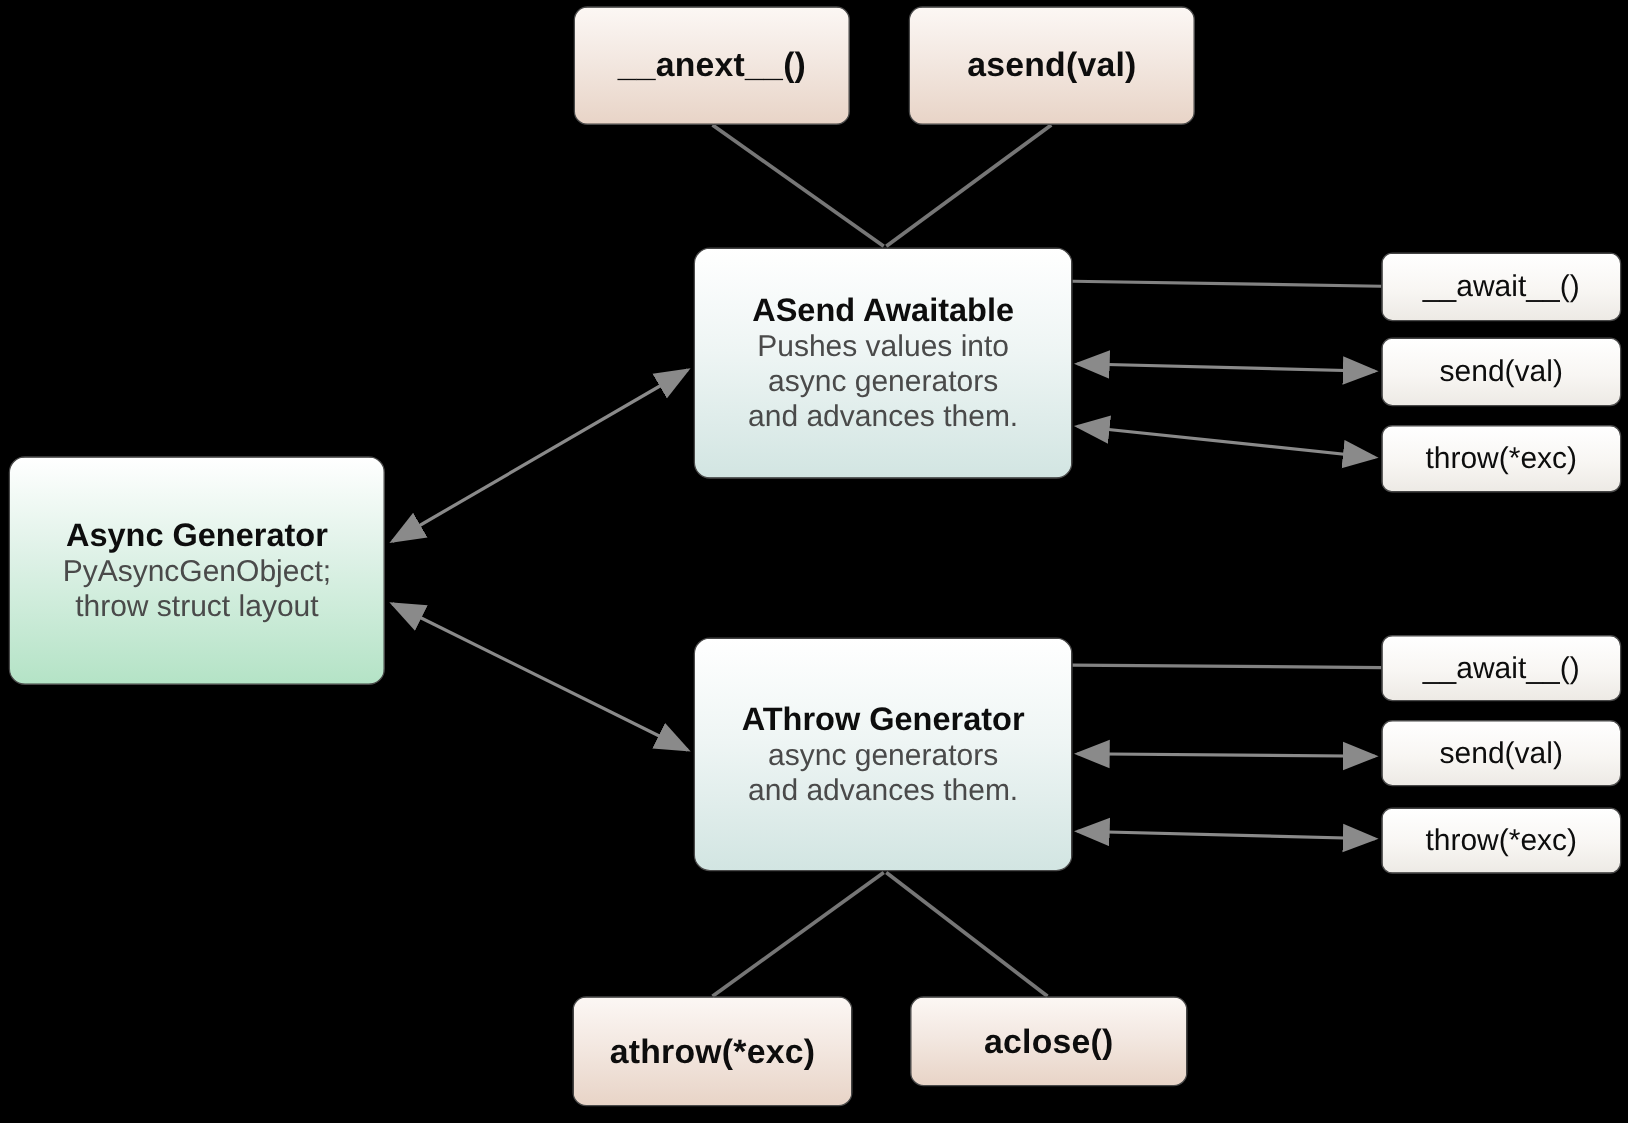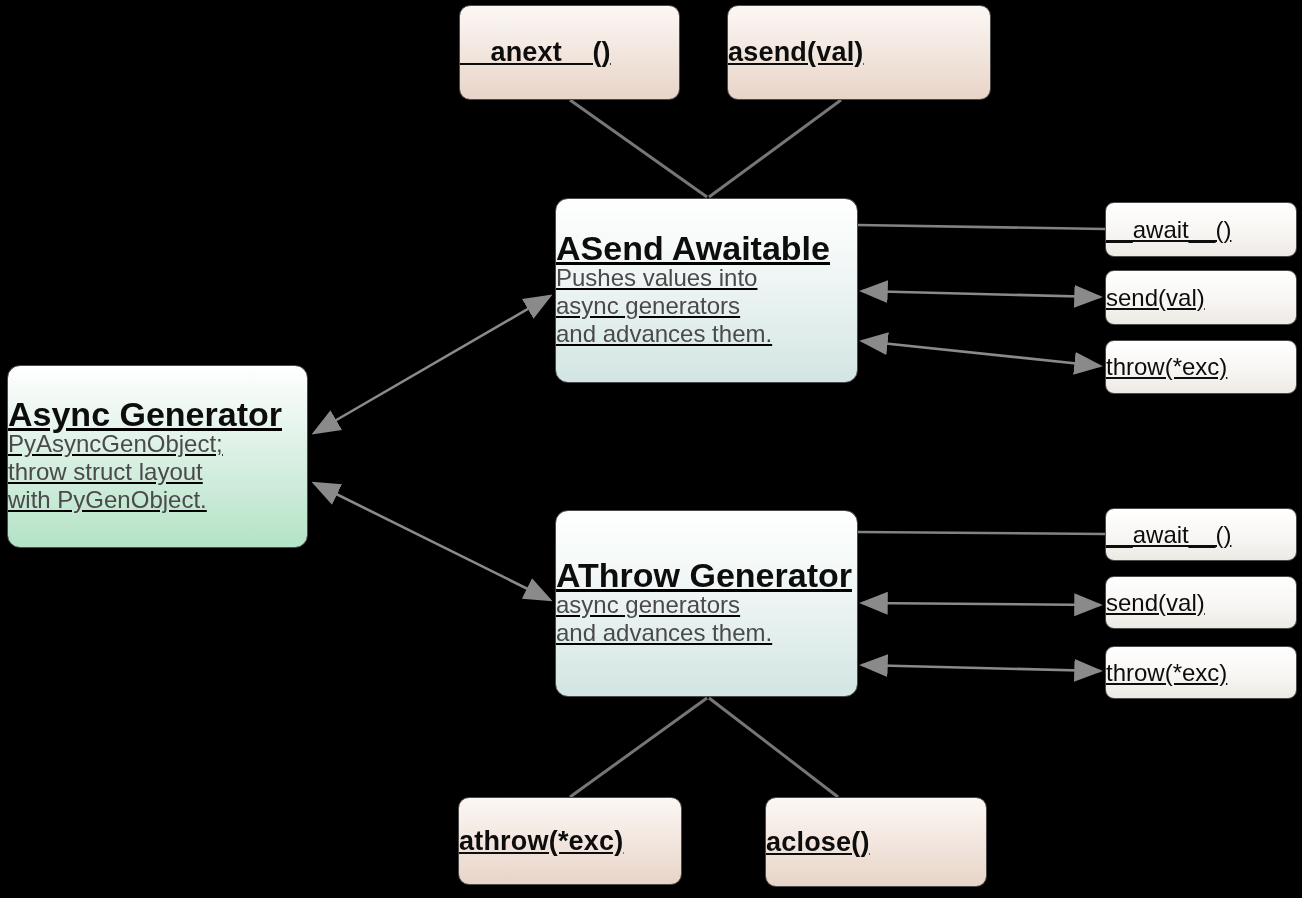--- a/index.html
+++ b/index.html
@@ -21,25 +21,24 @@
     width: 1302px;
     height: 898px;
     pointer-events: none;
   }
   .node {
     position: absolute;
     box-sizing: border-box;
     border: 1.5px solid #4a4a4a;
     display: flex;
     flex-direction: column;
-    align-items: flex-start;
+    align-items: center;
     justify-content: center;
     text-align: center;
     z-index: 2;
-    text-decoration: underline;
   }
   .tan {
     background: linear-gradient(180deg, #fcf7f4 0%, #f3e8e1 45%, #e8d4c7 100%);
     border-radius: 11px;
     font-weight: bold;
     font-size: 27px;
     color: #0d0d0d;
     letter-spacing: 0.2px;
   }
   .teal {
@@ -51,37 +50,37 @@
     border-radius: 13px;
   }
   .small {
     background: linear-gradient(180deg, #ffffff 0%, #f8f6f3 55%, #edeae5 100%);
     border-radius: 9px;
     font-size: 24px;
     color: #0d0d0d;
   }
   .node .title {
     font-weight: bold;
-    font-size: 34px;
+    font-size: 26px;
     line-height: 31px;
     color: #0d0d0d;
   }
   .node .body-line {
     font-size: 24px;
     line-height: 28px;
     color: #4a4a4a;
   }
   
   #node-anext            { left: 459px; top: 5px;   width: 221px; height: 95px; }
-  #node-asend            { left: 727px; top: 5px;   width: 264px; height: 95px; }
+  #node-asend            { left: 727px; top: 5px;   width: 229px; height: 95px; }
   #node-asend-awaitable  { left: 555px; top: 198px; width: 303px; height: 185px; }
   #node-async-generator  { left: 7px;   top: 365px; width: 301px; height: 183px; }
   #node-athrow-awaitable { left: 555px; top: 510px; width: 303px; height: 187px; }
   #node-athrow           { left: 458px; top: 797px; width: 224px; height: 88px; }
-  #node-aclose           { left: 765px; top: 797px; width: 222px; height: 90px; }
+  #node-aclose           { left: 728px; top: 797px; width: 222px; height: 72px; }
   #node-asend-await      { left: 1105px; top: 202px; width: 192px; height: 55px; }
   #node-asend-send       { left: 1105px; top: 270px; width: 192px; height: 55px; }
   #node-asend-throw      { left: 1105px; top: 340px; width: 192px; height: 54px; }
   #node-athrow-await     { left: 1105px; top: 508px; width: 192px; height: 53px; }
   #node-athrow-send      { left: 1105px; top: 576px; width: 192px; height: 53px; }
   #node-athrow-throw     { left: 1105px; top: 646px; width: 192px; height: 53px; }
 </style>
 </head>
 <body>
 
@@ -123,21 +122,20 @@
     <span class="title">ASend Awaitable</span>
     <span class="body-line">Pushes values into</span>
     <span class="body-line">async generators</span>
     <span class="body-line">and advances them.</span>
   </div>
 
   <div class="node green" id="node-async-generator">
     <span class="title">Async Generator</span>
     <span class="body-line">PyAsyncGenObject;</span>
     <span class="body-line">throw struct layout</span>
-    <span class="body-line">with PyGenObject.</span>
   </div>
 
   <div class="node teal" id="node-athrow-awaitable">
     <span class="title">AThrow Generator</span>
     <span class="body-line">async generators</span>
     <span class="body-line">and advances them.</span>
   </div>
 
   <div class="node tan" id="node-athrow">
     <span>athrow(*exc)</span>

